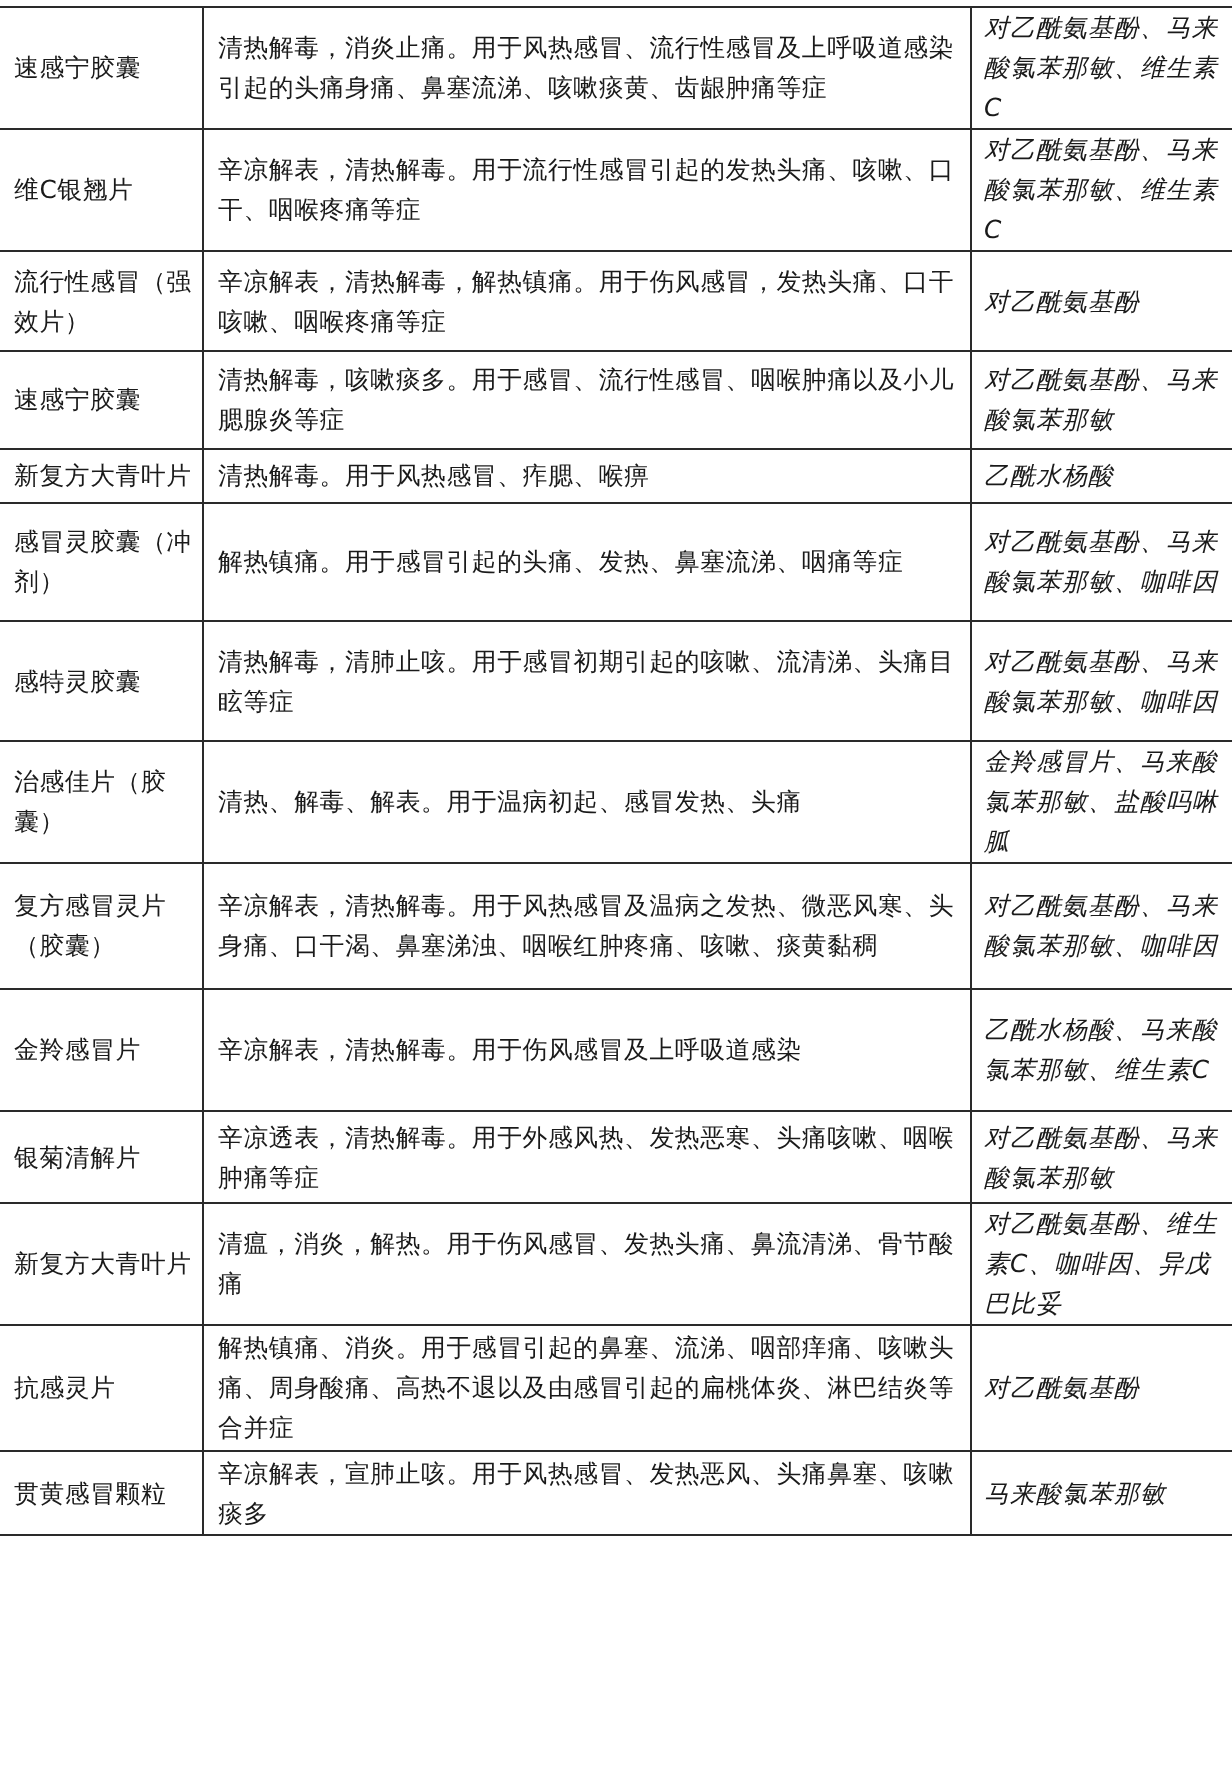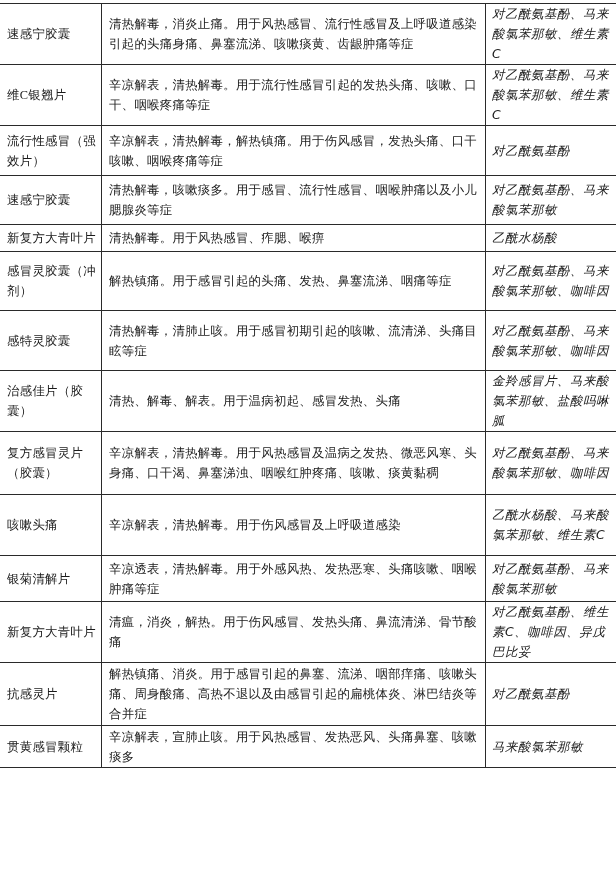--- a/index.html
+++ b/index.html
@@ -31,21 +31,20 @@
       letter-spacing: 0.3px;
       padding: 0 4px 0 7px;
       word-break: break-all;
       overflow: hidden;
     }
     table.drug-table td.col-name {
       width: 91px;
       padding-left: 7px;
       padding-right: 3px;
       border-right: 1.5px solid #2a2a2a;
-      font-family: Liberation Serif, serif;
     }
     table.drug-table td.col-indication {
       width: 370px;
       padding-left: 7px;
       padding-right: 6px;
       border-right: 1.5px solid #2a2a2a;
     }
     table.drug-table td.col-ingredient {
       padding-left: 6px;
       padding-right: 3px;
@@ -113,21 +112,21 @@
       <td class="col-name">治感佳片（胶囊）</td>
       <td class="col-indication">清热、解毒、解表。用于温病初起、感冒发热、头痛</td>
       <td class="col-ingredient">金羚感冒片、马来酸氯苯那敏、盐酸吗啉胍</td>
     </tr>
     <tr class="r9">
       <td class="col-name">复方感冒灵片（胶囊）</td>
       <td class="col-indication">辛凉解表，清热解毒。用于风热感冒及温病之发热、微恶风寒、头身痛、口干渴、鼻塞涕浊、咽喉红肿疼痛、咳嗽、痰黄黏稠</td>
       <td class="col-ingredient">对乙酰氨基酚、马来酸氯苯那敏、咖啡因</td>
     </tr>
     <tr class="r10">
-      <td class="col-name">咳嗽头痛</td>
+      <td class="col-name">金羚感冒片</td>
       <td class="col-indication">辛凉解表，清热解毒。用于伤风感冒及上呼吸道感染</td>
       <td class="col-ingredient">乙酰水杨酸、马来酸氯苯那敏、维生素C</td>
     </tr>
     <tr class="r11">
       <td class="col-name">银菊清解片</td>
       <td class="col-indication">辛凉透表，清热解毒。用于外感风热、发热恶寒、头痛咳嗽、咽喉肿痛等症</td>
       <td class="col-ingredient">对乙酰氨基酚、马来酸氯苯那敏</td>
     </tr>
     <tr class="r12">
       <td class="col-name">新复方大青叶片</td>

